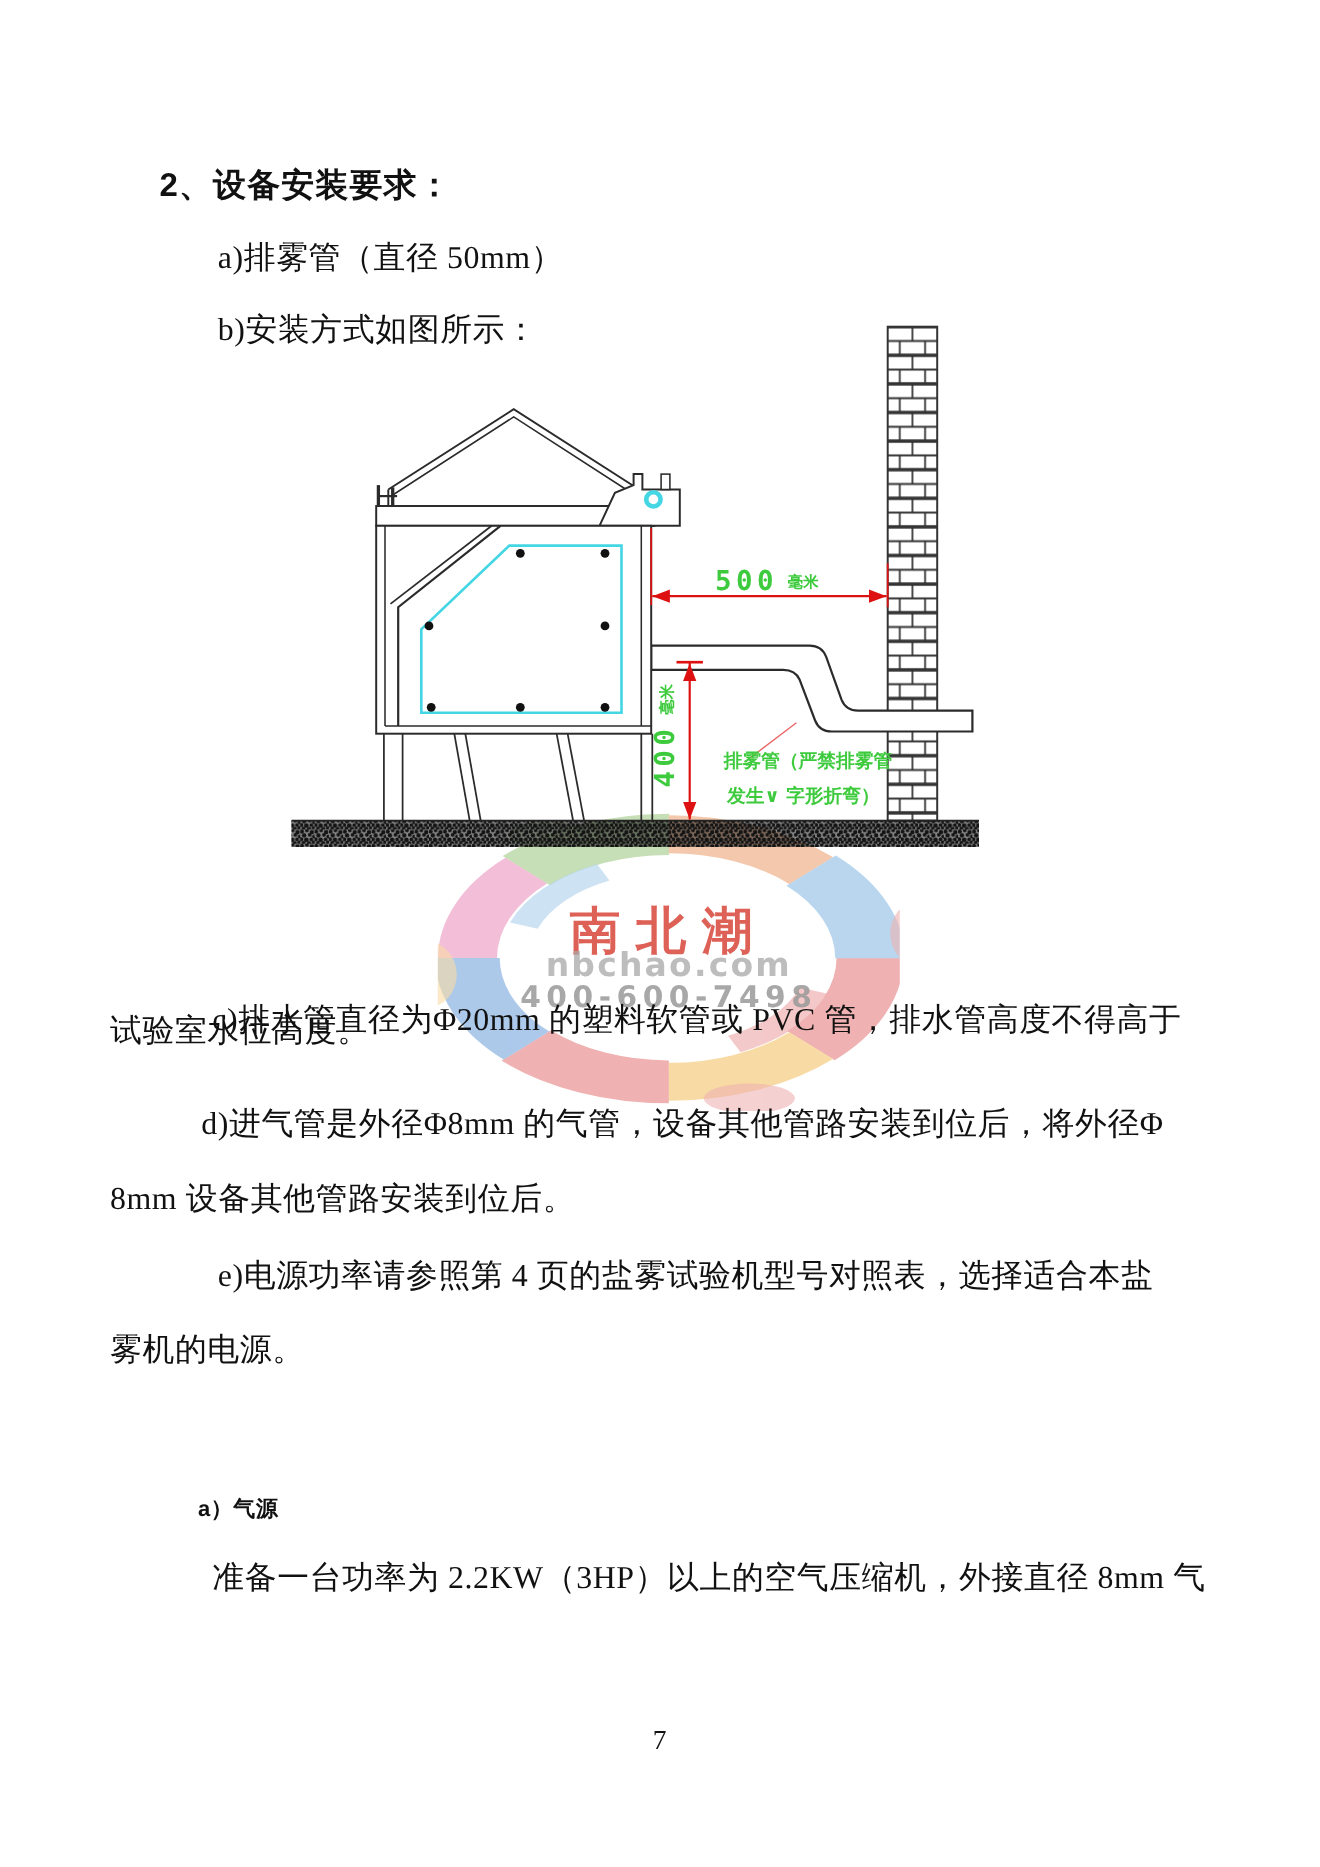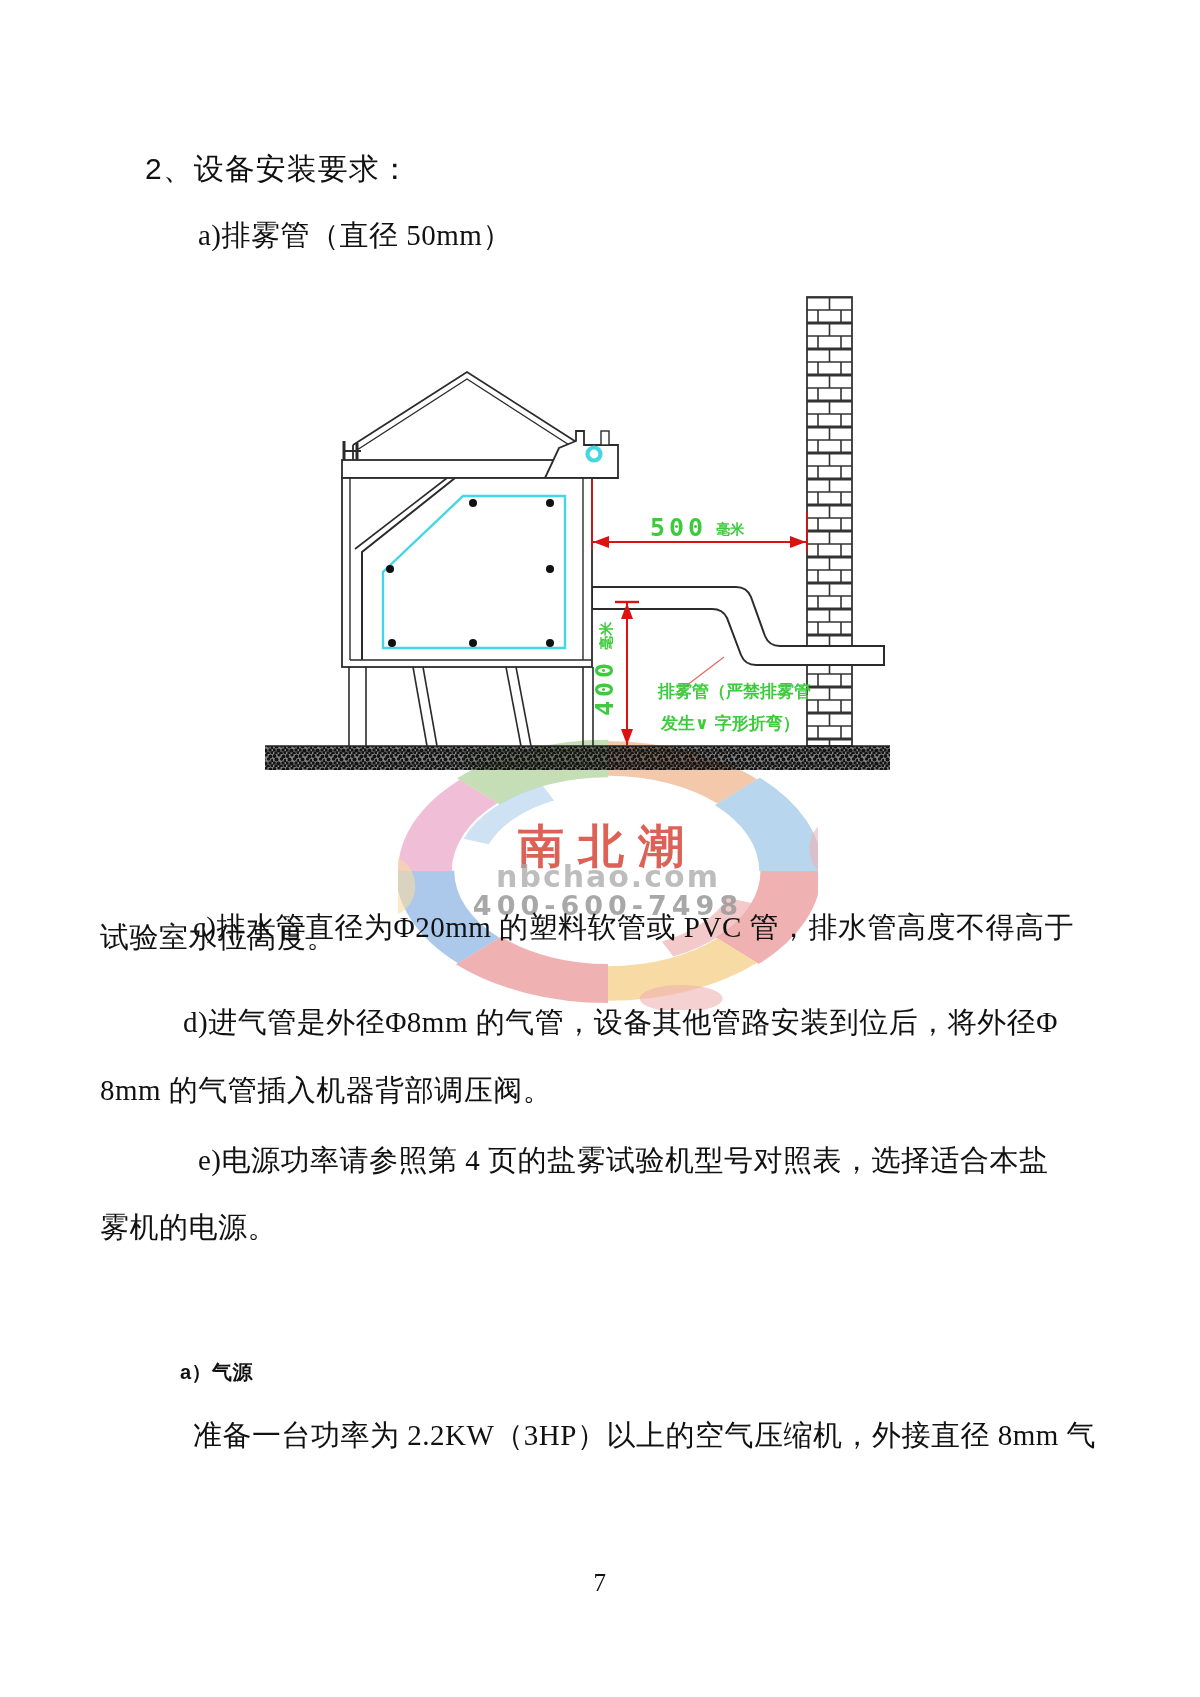--- a/index.html
+++ b/index.html
@@ -2,21 +2,21 @@
 <html><head>
 <meta charset="utf-8">
 <style>
   html,body{margin:0;padding:0;background:#888;}
   .page{
     position:relative;width:1200px;height:1697px;background:#ffffff;
     margin:0 auto;overflow:hidden;
     font-family:"Liberation Serif","DejaVu Serif",serif;color:#111;
   }
   .line{position:absolute;white-space:nowrap;font-size:29px;line-height:34px;letter-spacing:0.5px;}
-  .h2{font-family:"Liberation Sans","DejaVu Sans",sans-serif;font-weight:normal;font-size:30px;letter-spacing:1px;}
+  .h2{font-family:"Liberation Sans","DejaVu Sans",sans-serif;font-weight:bold;font-size:30px;letter-spacing:1px;}
   .h3{font-family:"Liberation Sans","DejaVu Sans",sans-serif;font-weight:bold;font-size:20px;}
   .pagenum{width:1200px;text-align:center;font-size:25px;left:0;}
   .diagram-svg{position:absolute;left:0;top:0;width:1200px;height:1697px;z-index:2;pointer-events:none;}
   .watermark{position:absolute;left:398px;top:715px;width:420px;height:295px;z-index:1;}
   .wm-brand{font-family:"DejaVu Sans","Liberation Sans",sans-serif;font-weight:bold;}
   .text-layer{position:absolute;inset:0;z-index:3;}
   .cadnote{font-family:"DejaVu Sans","Liberation Sans",sans-serif;font-weight:bold;}
   .dimtext{font-weight:bold;}
 </style>
 </head>
@@ -157,25 +157,26 @@
     </text>
 
     <line x1="678" y1="692" x2="724" y2="657" stroke="#dd1111" stroke-width="1.2" opacity="0.65"></line>
     <text class="cadnote" x="658" y="697" font-size="17" fill="#3dcb3d">排雾管（严禁排雾管</text>
     <text class="cadnote" x="661" y="729" font-size="17" fill="#3dcb3d">发生∨ 字形折弯）</text>
   </svg>
 
   <div class="text-layer">
     <div class="line h2" style="top:152px;left:145px">2、设备安装要求：</div>
     <div class="line" style="top:218px;left:198px">a)排雾管（直径 50mm）</div>
+    <div class="line" style="top:283px;left:198px">b)安装方式如图所示：</div>
 
     <div class="line" style="top:910px;left:193px">c)排水管直径为Φ20mm 的塑料软管或 PVC 管，排水管高度不得高于</div>
     <div class="line" style="top:920px;left:100px">试验室水位高度。</div>
     <div class="line" style="top:1005px;left:183px">d)进气管是外径Φ8mm 的气管，设备其他管路安装到位后，将外径Φ</div>
-    <div class="line" style="top:1073px;left:100px">8mm 的气管插入机器背部调压阀。</div>
+    <div class="line" style="top:1073px;left:100px">8mm 设备其他管路安装到位后。</div>
     <div class="line" style="top:1143px;left:198px">e)电源功率请参照第 4 页的盐雾试验机型号对照表，选择适合本盐</div>
     <div class="line" style="top:1210px;left:100px">雾机的电源。</div>
 
     <div class="line h3" style="top:1355px;left:180px">a）气源</div>
     <div class="line" style="top:1418px;left:193px">准备一台功率为 2.2KW（3HP）以上的空气压缩机，外接直径 8mm 气</div>
 
     <div class="line pagenum" style="top:1566px">7</div>
   </div>
 
 </div>

